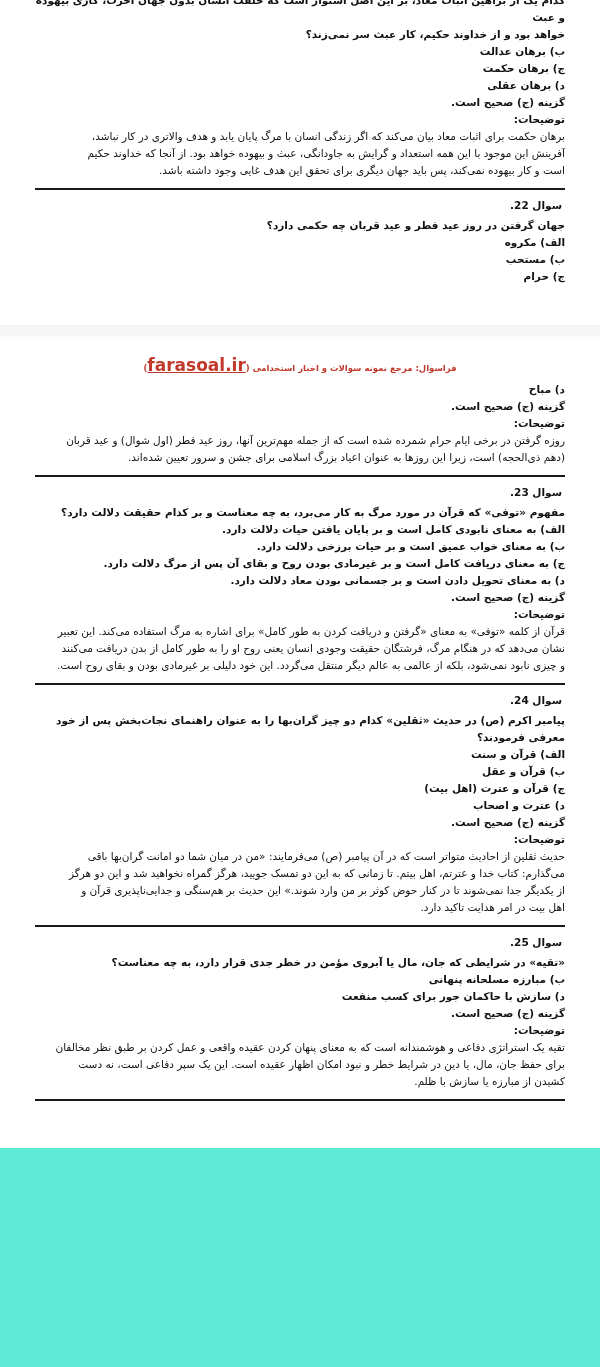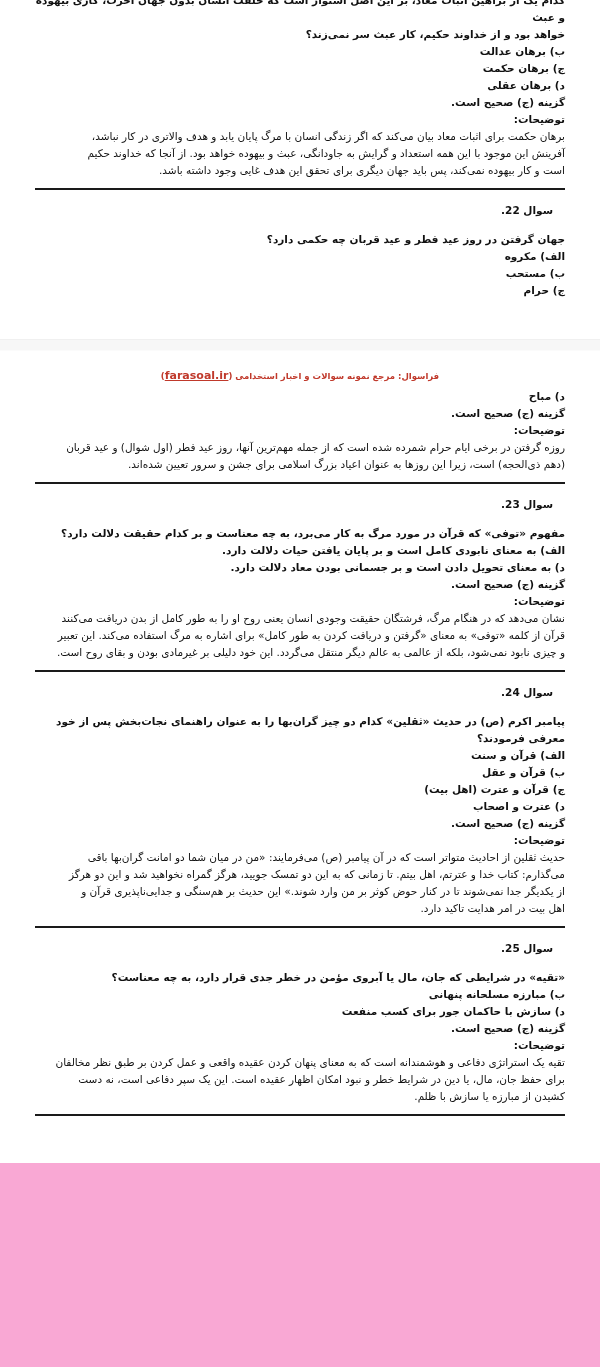--- a/index.html
+++ b/index.html
@@ -7,21 +7,21 @@
     margin: 0;
     padding: 0;
     background: #ffffff;
     font-family: "DejaVu Sans", "Liberation Sans", sans-serif;
   }
   #page {
     width: 600px;
     height: 1367px;
     position: relative;
     overflow: hidden;
-    background: #f9a8d4;
+    background: #5eead4;
   }
   .doc-page {
     background: #ffffff;
     padding: 0 35px;
     position: relative;
   }
   .page-gap {
     height: 12px;
     background: #f7f7f7;
     border-top: 1px solid #f0f0f0;
@@ -33,21 +33,21 @@
     color: #c0392b;
     font-size: 8.5px;
     font-weight: 700;
     letter-spacing: 0;
     padding: 18px 0 6px 0;
     direction: rtl;
     white-space: nowrap;
   }
   .site-header .brand {
     font-family: "DejaVu Sans", "Liberation Sans", sans-serif;
-    font-size: 11px;
+    font-size: 17px;
     font-weight: 700;
     text-decoration: underline;
     direction: ltr;
     display: inline-block;
   }
   .line {
     direction: rtl;
     text-align: right;
     font-size: 10.5px;
     line-height: 1.62;
@@ -61,21 +61,21 @@
     text-align-last: right;
     font-weight: 400;
   }
   .q-num {
     direction: rtl;
     text-align: right;
     font-size: 10.5px;
     font-weight: 700;
     color: #111111;
     line-height: 1.62;
-    margin: 12px;
+    margin: 3px;
   }
   .rule {
     border: none;
     border-top: 2px solid #1a1a1a;
     margin: 9px 0 7px 0;
     height: 0;
   }
   .spacer-lg { height: 40px; }
   .clip-top {
     margin-top: -8px;
@@ -130,25 +130,27 @@
       <p class="line body">روزه گرفتن در برخی ایام حرام شمرده شده است که از جمله مهم‌ترین آنها، روز عید فطر (اول شوال) و عید قربان</p>
       <p class="line body">(دهم ذی‌الحجه) است، زیرا این روزها به عنوان اعیاد بزرگ اسلامی برای جشن و سرور تعیین شده‌اند.</p>
     </div>
 
     <hr class="rule">
 
     <div class="block">
       <p class="q-num">سوال 23.</p>
       <p class="line">مفهوم «توفی» که قرآن در مورد مرگ به کار می‌برد، به چه معناست و بر کدام حقیقت دلالت دارد؟</p>
       <p class="line">الف) به معنای نابودی کامل است و بر پایان یافتن حیات دلالت دارد.</p>
+      <p class="line">ب) به معنای خواب عمیق است و بر حیات برزخی دلالت دارد.</p>
+      <p class="line">ج) به معنای دریافت کامل است و بر غیرمادی بودن روح و بقای آن پس از مرگ دلالت دارد.</p>
       <p class="line">د) به معنای تحویل دادن است و بر جسمانی بودن معاد دلالت دارد.</p>
       <p class="line">گزینه (ج) صحیح است.</p>
       <p class="line">توضیحات:</p>
+      <p class="line body">قرآن از کلمه «توفی» به معنای «گرفتن و دریافت کردن به طور کامل» برای اشاره به مرگ استفاده می‌کند. این تعبیر</p>
       <p class="line body">نشان می‌دهد که در هنگام مرگ، فرشتگان حقیقت وجودی انسان یعنی روح او را به طور کامل از بدن دریافت می‌کنند</p>
-      <p class="line body">قرآن از کلمه «توفی» به معنای «گرفتن و دریافت کردن به طور کامل» برای اشاره به مرگ استفاده می‌کند. این تعبیر</p>
       <p class="line body">و چیزی نابود نمی‌شود، بلکه از عالمی به عالم دیگر منتقل می‌گردد. این خود دلیلی بر غیرمادی بودن و بقای روح است.</p>
     </div>
 
     <hr class="rule">
 
     <div class="block">
       <p class="q-num">سوال 24.</p>
       <p class="line">پیامبر اکرم (ص) در حدیث «ثقلین» کدام دو چیز گران‌بها را به عنوان راهنمای نجات‌بخش پس از خود معرفی فرمودند؟</p>
       <p class="line">الف) قرآن و سنت</p>
       <p class="line">ب) قرآن و عقل</p>

